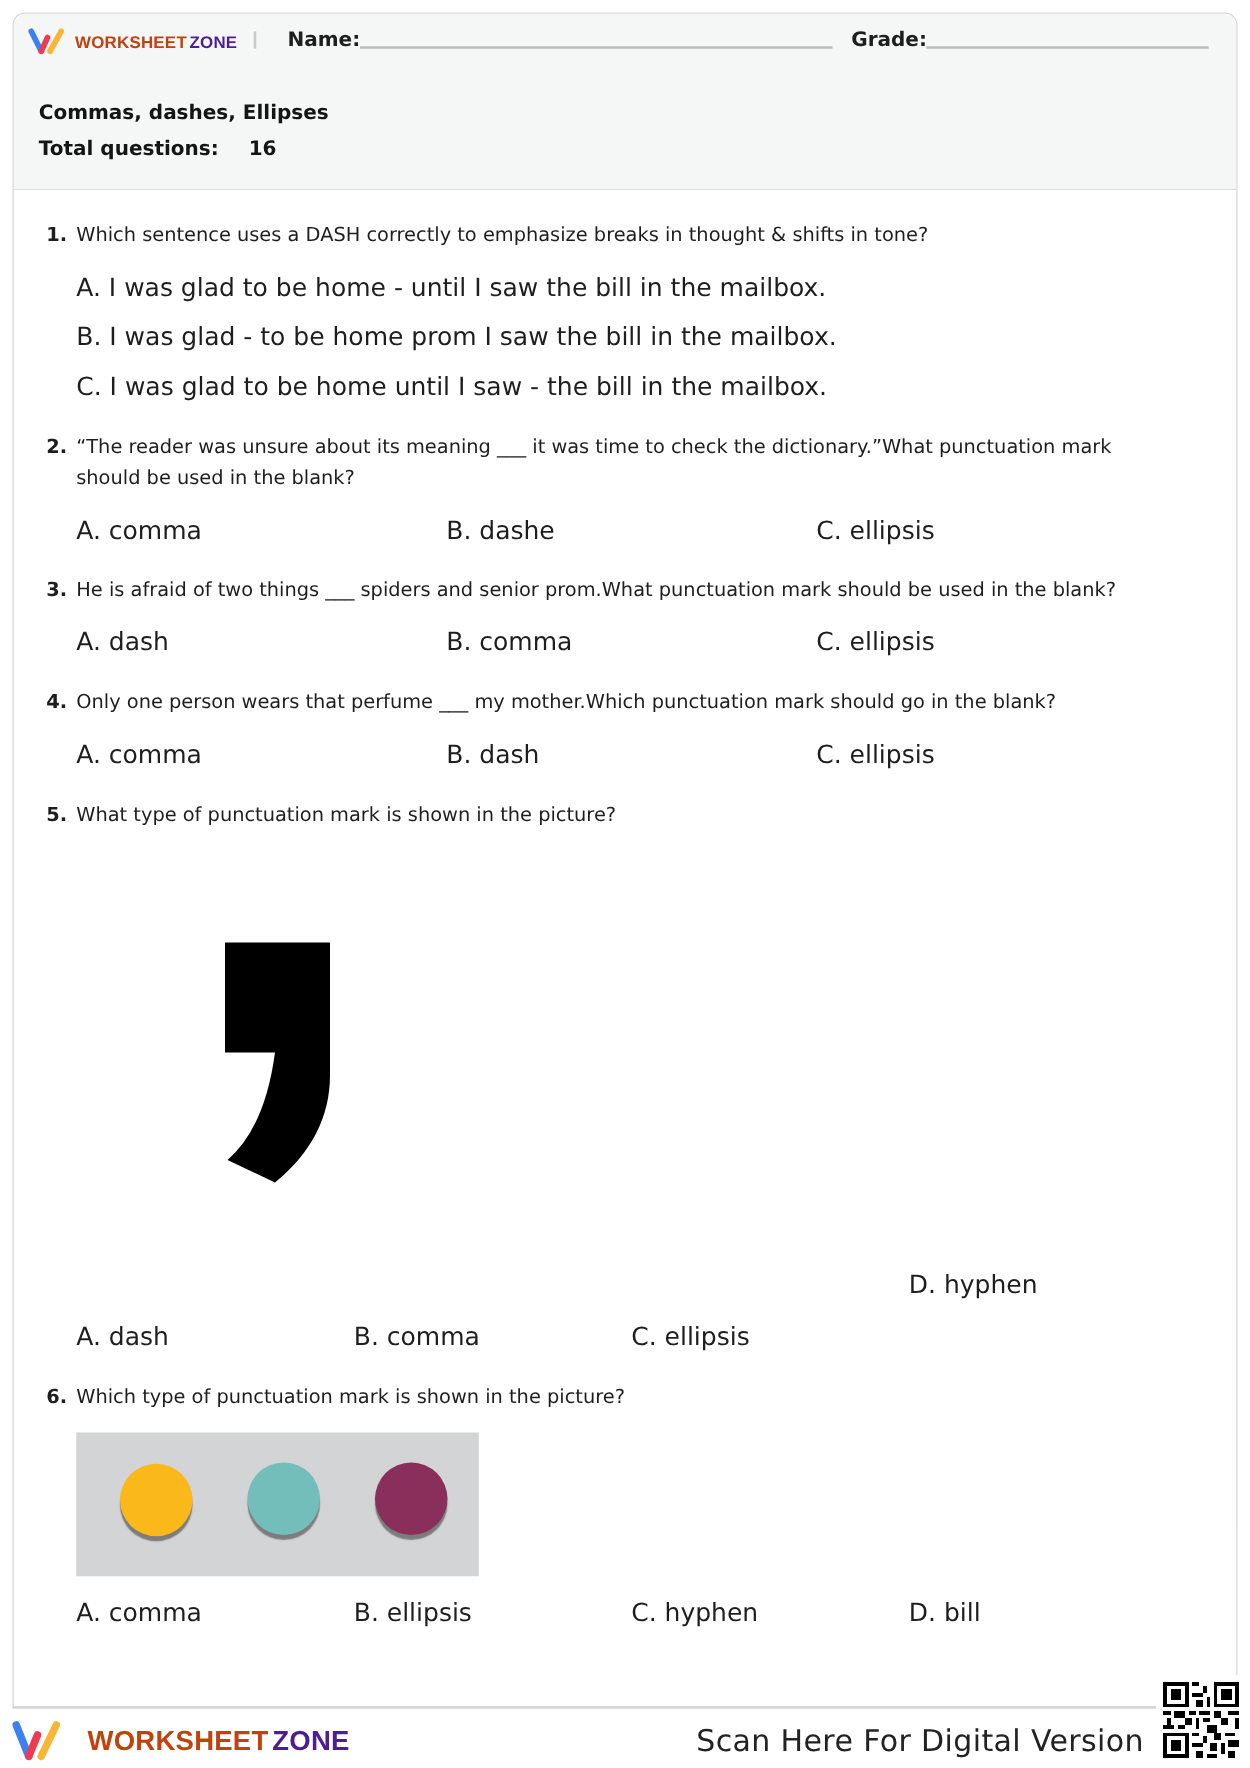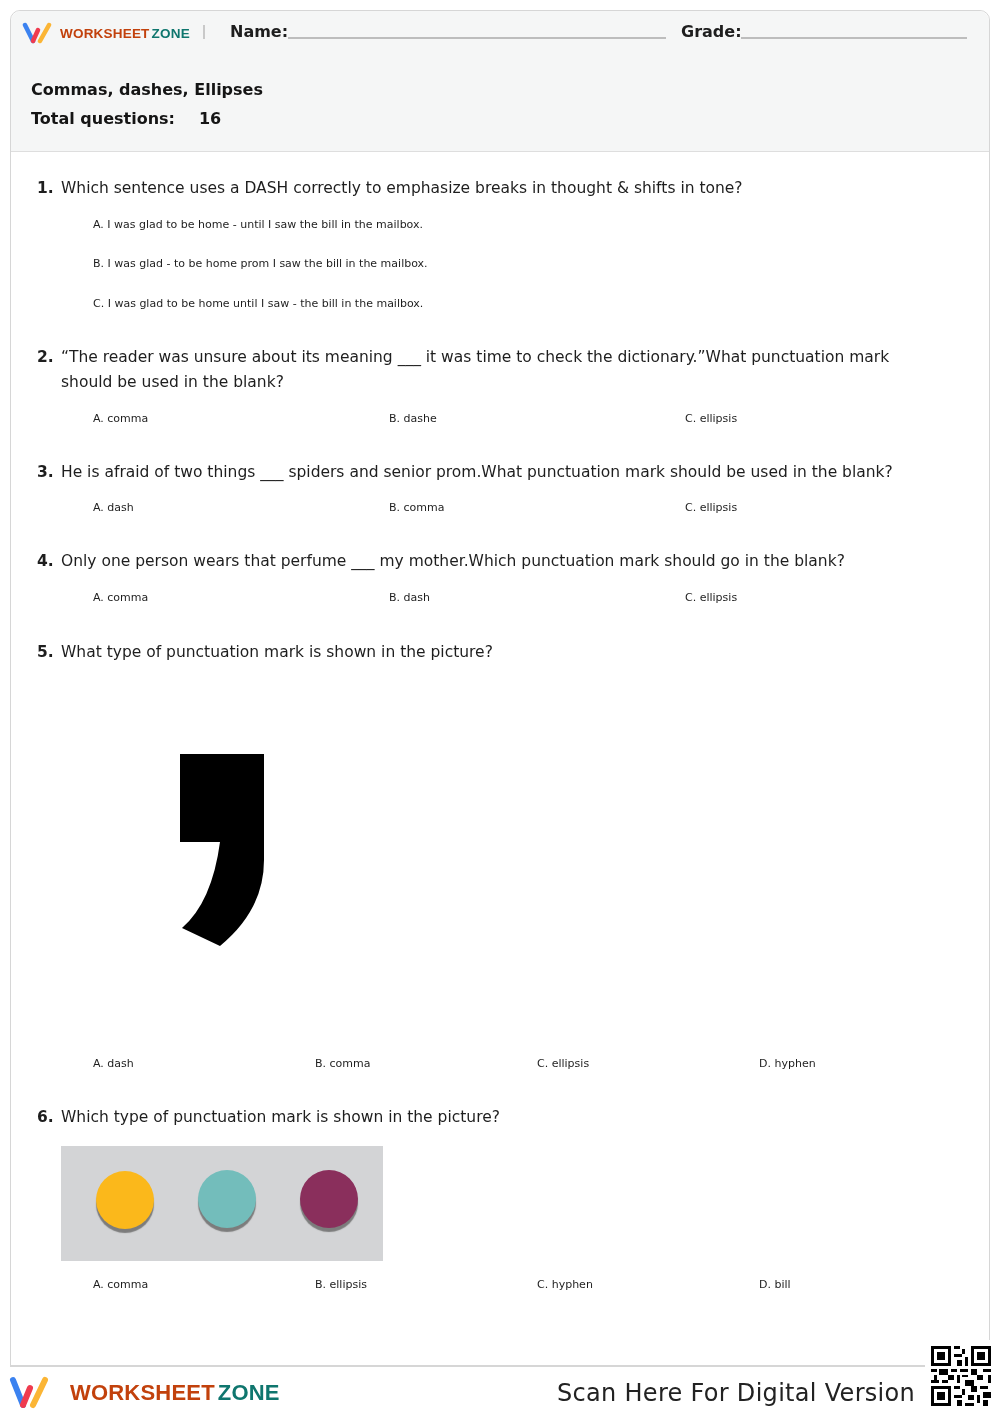--- a/index.html
+++ b/index.html
@@ -12,38 +12,38 @@
   }
   .sheet-header {
     position: absolute; left: 0; top: 0; width: 100%; height: 141px;
     background: #f5f6f6; border-bottom: 1.5px solid #dedede; border-radius: 10px 10px 0 0;
   }
 
   .logo { position: absolute; display: flex; align-items: center; }
   .logo-mark { position: relative; }
   .logo-text { font-family: "Liberation Sans", sans-serif; font-weight: bold; letter-spacing: 0.2px; }
   .logo-text .w { color: #c2410c; }
-  .logo-text .z { color: #0f766e; }
+  .logo-text .z { color: #4c1d95; }
 
   .hdr-logo { left: 22px; top: 22px; height: 22px; }
   .hdr-logo .logo-text { font-size: 13.5px; margin-left: 4px; }
   .hdr-sep { position: absolute; left: 203px; top: 25px; width: 1.5px; height: 14px; background: #c9c9c9; }
 
   .field-label { position: absolute; top: 22px; font-family: "DejaVu Sans", sans-serif; font-weight: bold; font-size: 16px; color: #1e1e1e; }
   .field-line { position: absolute; top: 37px; height: 1.5px; background: #bdbdbd; }
 
   .ws-title { position: absolute; left: 20px; top: 70px; font-weight: bold; font-size: 16px; color: #151515; }
   .ws-total { position: absolute; left: 20px; top: 99px; font-weight: bold; font-size: 16px; color: #151515; }
   .ws-total .num { margin-left: 24px; }
 
   .q { position: absolute; left: 27px; font-size: 15.5px; line-height: 25px; color: #1e1e1e; width: 900px; }
   .q-num { position: absolute; left: 0; top: 0; font-weight: bold; font-size: 15.5px; }
   .q-text { position: absolute; left: 24px; top: 0; width: 860px; }
 
-  .opt { position: absolute; font-size: 11px; color: #1e1e1e; white-space: nowrap; cursor: pointer; margin-left: 32px; }
+  .opt { position: absolute; font-size: 20px; color: #1e1e1e; white-space: nowrap; cursor: pointer; }
 
   .figure-comma { position: absolute; left: 168px; top: 742px; width: 100px; height: 210px; }
   .figure-dots {
     position: absolute; left: 61px; top: 1146px; width: 322px; height: 115px; background: #d3d4d6;
   }
   .dot { position: absolute; width: 58px; height: 58px; border-radius: 50%; box-shadow: 0 4px 1px #7c7c7c; }
 
   .footer-line { position: absolute; left: 10px; top: 1365px; width: 980px; height: 1.5px; background: #d6d6d6; }
   .ftr-logo { left: 8px; top: 1375px; height: 36px; }
   .ftr-logo .logo-text { font-size: 22px; margin-left: 18px; }
@@ -112,21 +112,21 @@
 <div class="q" style="left:37px; top:640px">
   <span class="q-num">5.</span>
   <span class="q-text">What type of punctuation mark is shown in the picture?</span>
 </div>
 <svg class="figure-comma" viewBox="0 0 100 210">
   <path d="M12 12 L96 12 L96 118 Q96 168 52 204 L14 186 Q44 160 52 100 L12 100 Z" fill="#000"></path>
 </svg>
 <span class="opt" style="left:61px; top:1057px">A. dash</span>
 <span class="opt" style="left:283px; top:1057px">B. comma</span>
 <span class="opt" style="left:505px; top:1057px">C. ellipsis</span>
-<span class="opt" style="left:727px; top:1057px">D. hyphen</span>
+<span class="opt" style="left:727px; top:1015px">D. hyphen</span>
 
 <div class="q" style="left:37px; top:1105px">
   <span class="q-num">6.</span>
   <span class="q-text">Which type of punctuation mark is shown in the picture?</span>
 </div>
 <div class="figure-dots">
   <div class="dot" style="left:35px; top:25px; background:#fbb81b"></div>
   <div class="dot" style="left:137px; top:24px; background:#73bdbb"></div>
   <div class="dot" style="left:239px; top:24px; background:#8a2f5c"></div>
 </div>

